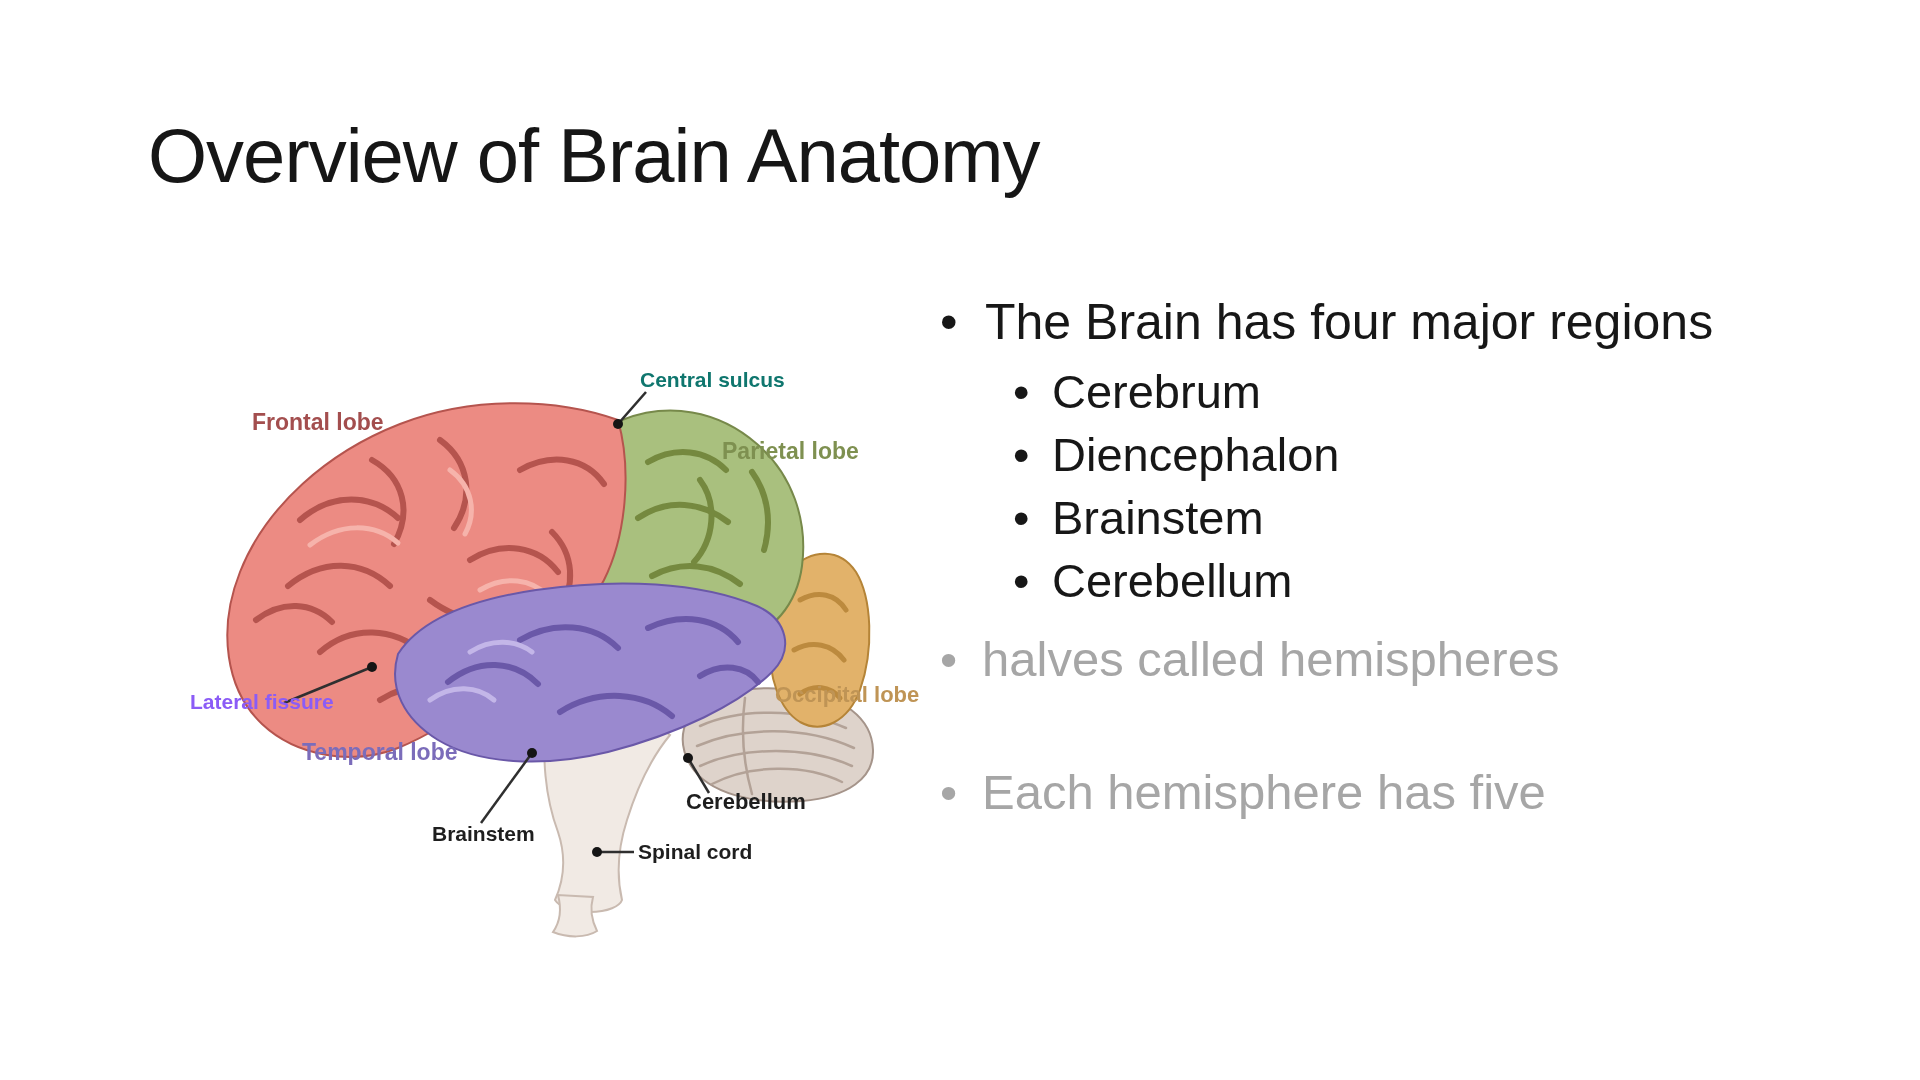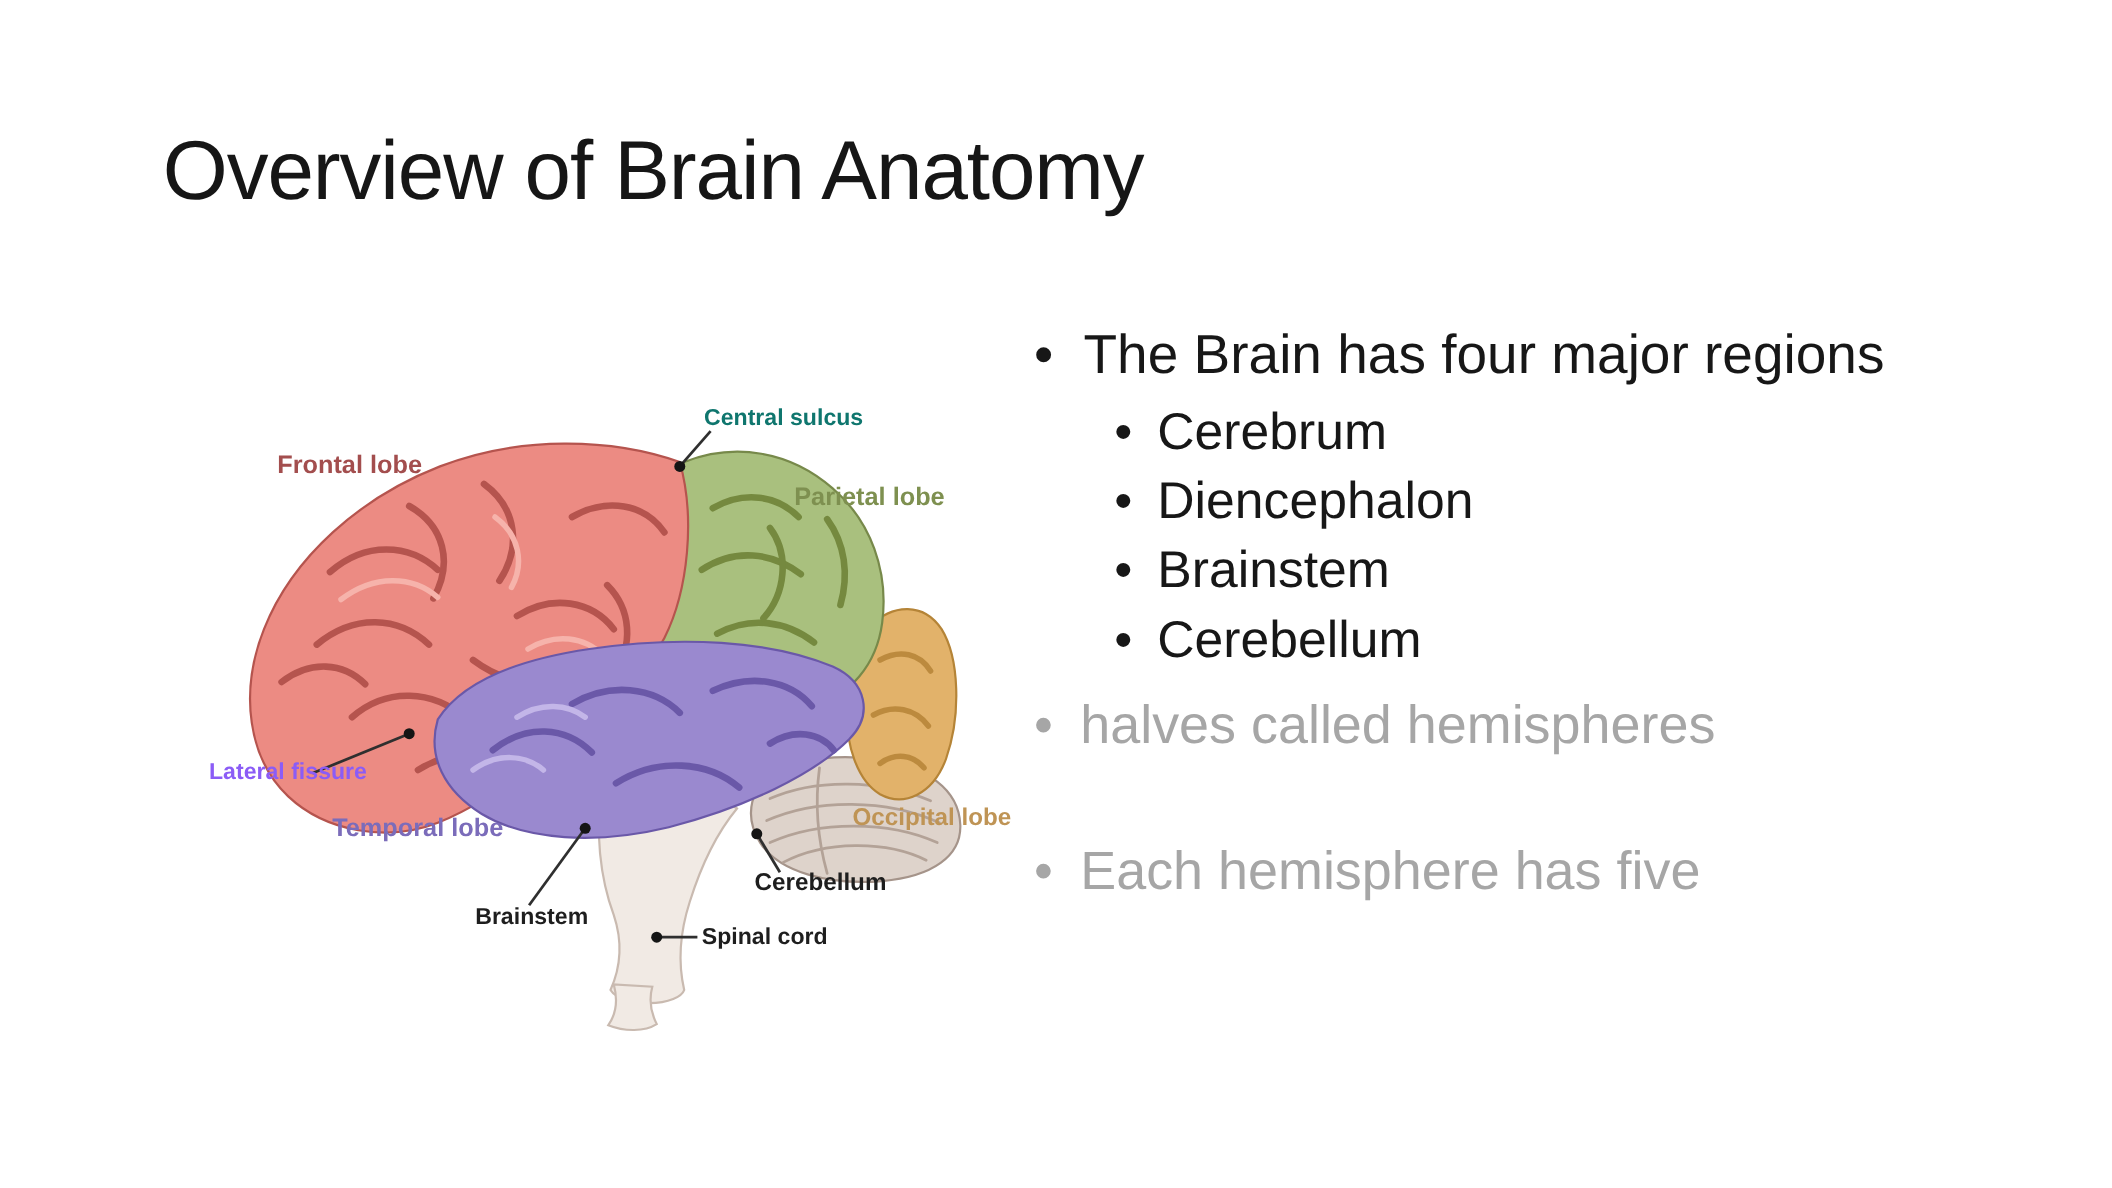--- a/index.html
+++ b/index.html
@@ -23,21 +23,21 @@
   .b-gray .dot{width:42px;flex:none;}
   .b-gray-1{left:940px;top:631px;}
   .b-gray-2{left:940px;top:764px;}
   
   .lbl{position:absolute;line-height:1;white-space:nowrap;}
   .lbl-central   {left:640px;top:369px;font-size:21px;font-weight:600;color:#0f766e;}
   .lbl-frontal   {left:252px;top:411px;font-size:23px;font-weight:700;color:var(--label-frontal,#a34e4e);}
   .lbl-parietal  {left:722px;top:424px;font-size:23px;font-weight:700;color:var(--label-parietal,#7e9050);margin-top:16px;}
   .lbl-lateral   {left:190px;top:691px;font-size:21px;font-weight:600;color:#8b5cf6;}
   .lbl-temporal  {left:302px;top:741px;font-size:23px;font-weight:700;color:var(--label-temporal,#7b6cba);}
-  .lbl-occipital {left:775px;top:732px;font-size:22px;font-weight:700;color:var(--label-occipital,#bf9455);}
+  .lbl-occipital {left:775px;top:684px;font-size:22px;font-weight:700;color:var(--label-occipital,#bf9455);}
   .lbl-cerebellum{left:686px;top:791px;font-size:22px;font-weight:600;color:#1e1e1e;}
   .lbl-brainstem {left:432px;top:823px;font-size:21px;font-weight:600;color:#1e1e1e;}
   .lbl-spinal    {left:638px;top:841px;font-size:21px;font-weight:600;color:#1e1e1e;}
   
   .brain-svg{position:absolute;left:140px;top:330px;width:760px;height:610px;}
   .lobe-frontal   {fill:var(--frontal,#ec8b83);stroke:#b5544e;stroke-width:2;}
   .lobe-parietal  {fill:var(--parietal,#a9c07e);stroke:#77894a;stroke-width:2;}
   .lobe-temporal  {fill:var(--temporal,#9a89cf);stroke:#6a58a8;stroke-width:2;}
   .lobe-occipital {fill:var(--occipital,#e2b26a);stroke:#b58437;stroke-width:2;}
   .lobe-cerebellum{fill:var(--cerebellum,#ded3cb);stroke:#a5948a;stroke-width:2;}

